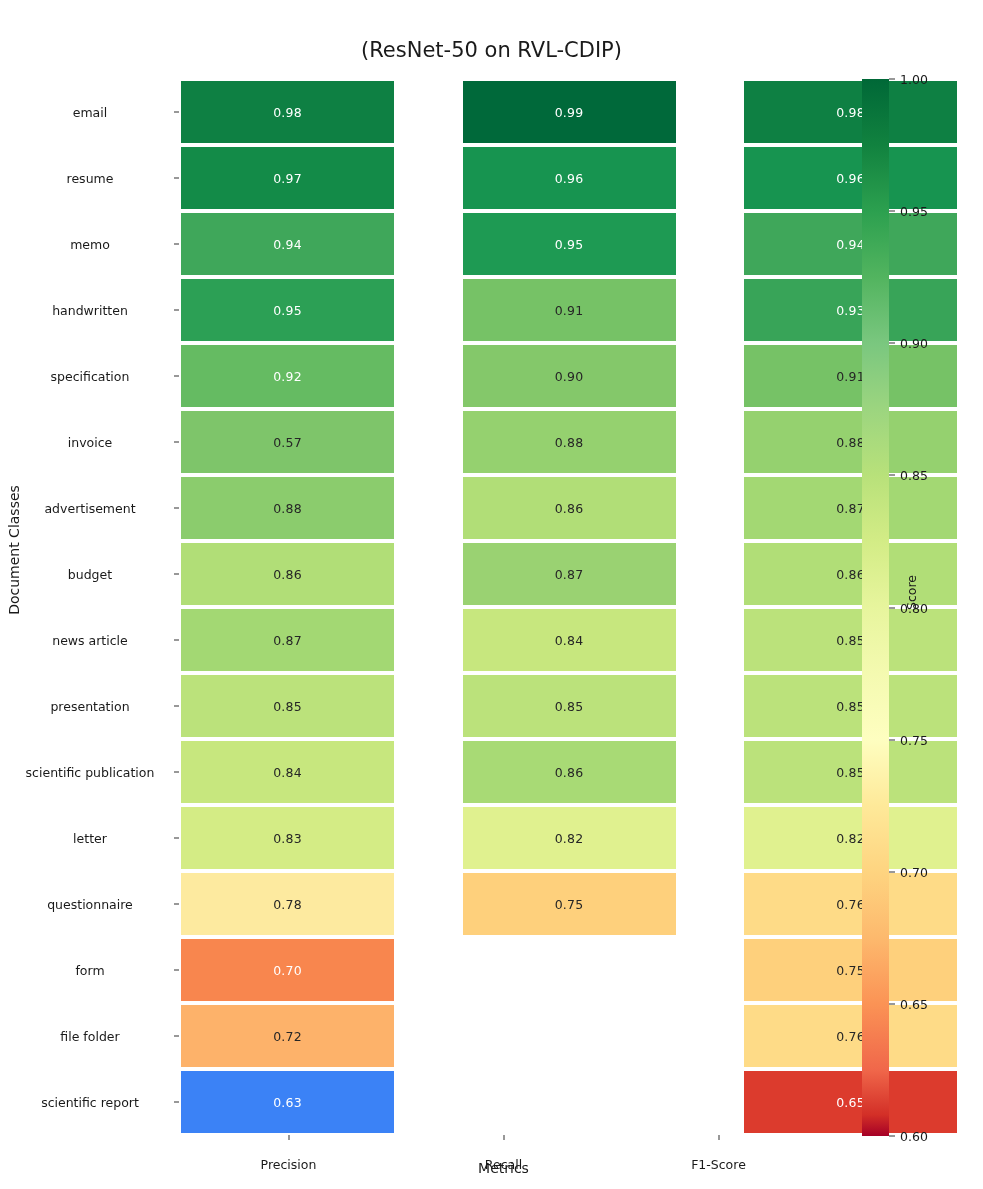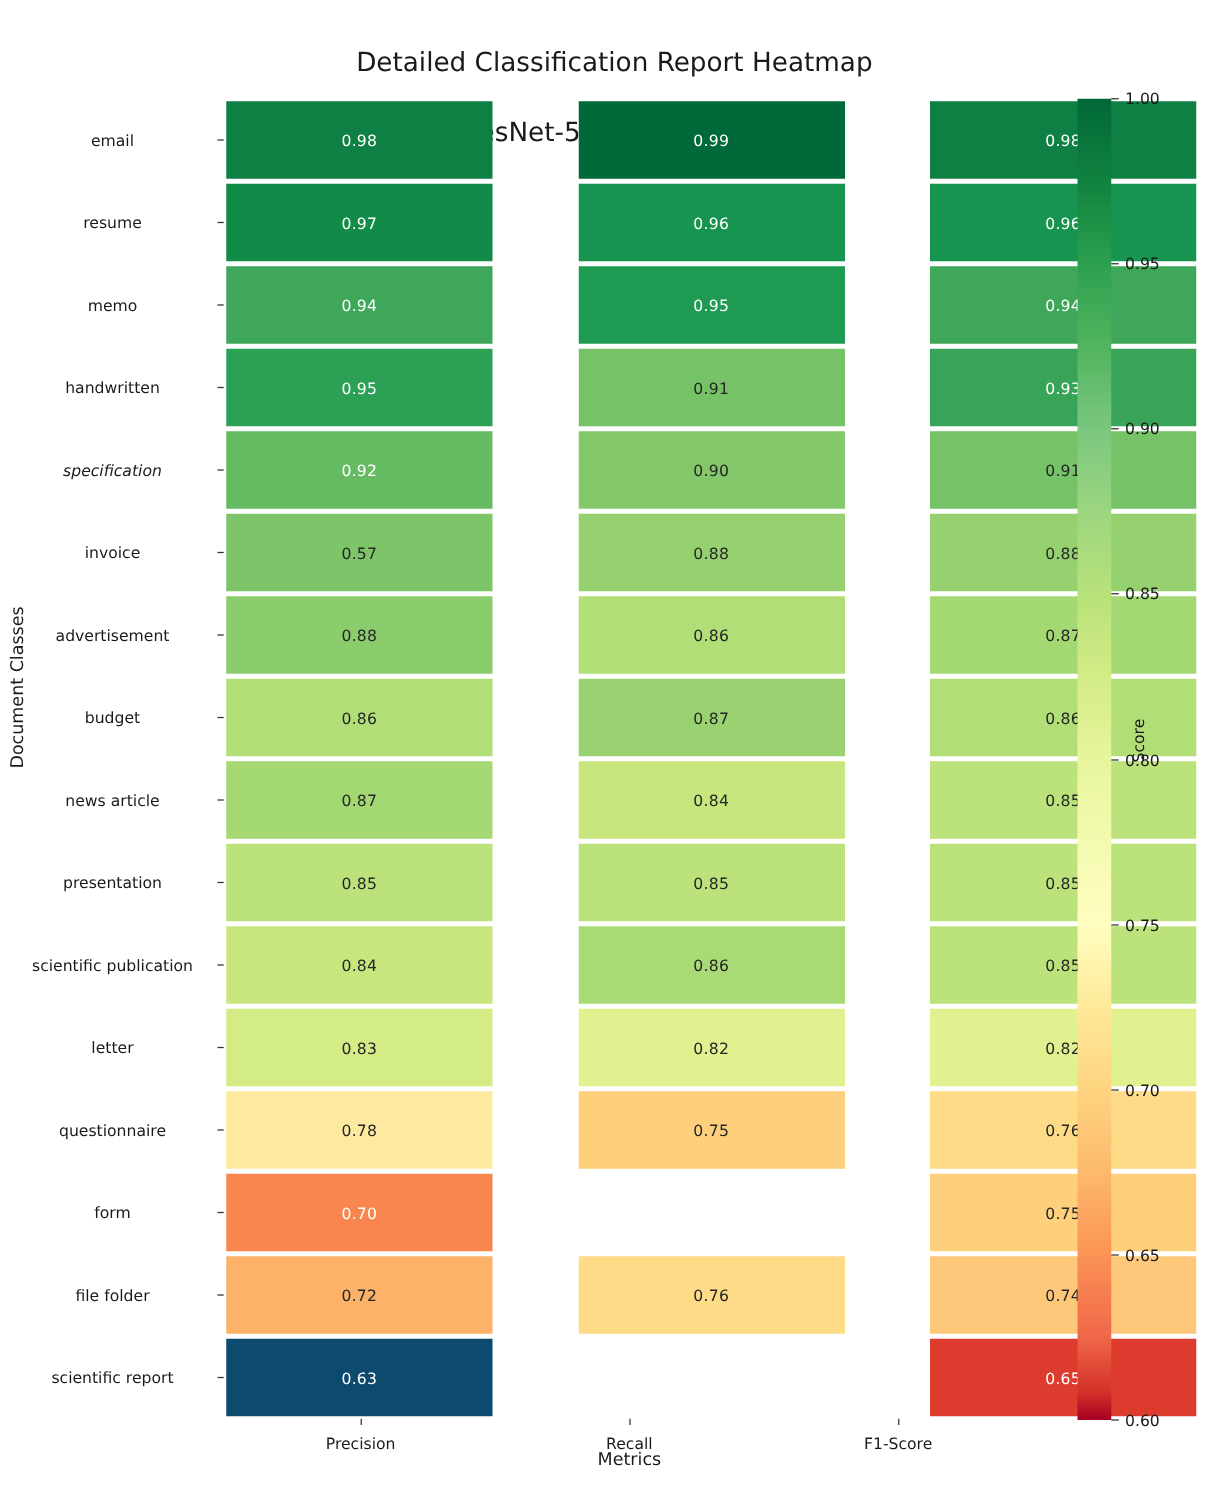--- a/index.html
+++ b/index.html
@@ -86,21 +86,21 @@
   
   #x-ticks {
     position: absolute;
     left: 181px;
     top: 1135px;
     width: 645px;
     height: 30px;
   }
   .x-tick {
     position: absolute;
-    top: 12px;
+    top: 22px;
     transform: translateX(-50%);
     font-size: 12.5px;
     color: #1a1a1a;
     white-space: nowrap;
   }
   .x-tick-mark {
     position: absolute;
     top: 0;
     width: 1px;
     height: 5px;
@@ -186,34 +186,33 @@
     color: #1a1a1a;
     transform: rotate(-90deg);
     transform-origin: 50% 50%;
     margin-left: -44px;
   }
 </style>
 </head>
 <body>
 
 <div id="figure-title">
-  <div>Detailed Classification Report Heatmap</div>
   <div>(ResNet-50 on RVL-CDIP)</div>
 </div>
 
 <div id="y-ticks">
     <div class="y-tick" style="top: 33px;">email</div>
     <div class="y-tick-mark" style="top: 33px;"></div>
     <div class="y-tick" style="top: 99px;">resume</div>
     <div class="y-tick-mark" style="top: 99px;"></div>
     <div class="y-tick" style="top: 165px;">memo</div>
     <div class="y-tick-mark" style="top: 165px;"></div>
     <div class="y-tick" style="top: 231px;">handwritten</div>
     <div class="y-tick-mark" style="top: 231px;"></div>
-    <div class="y-tick" style="top: 297px; font-style: italic;">specification</div>
+    <div class="y-tick" style="top: 297px;">specification</div>
     <div class="y-tick-mark" style="top: 297px;"></div>
     <div class="y-tick" style="top: 363px;">invoice</div>
     <div class="y-tick-mark" style="top: 363px;"></div>
     <div class="y-tick" style="top: 429px;">advertisement</div>
     <div class="y-tick-mark" style="top: 429px;"></div>
     <div class="y-tick" style="top: 495px;">budget</div>
     <div class="y-tick-mark" style="top: 495px;"></div>
     <div class="y-tick" style="top: 561px;">news article</div>
     <div class="y-tick-mark" style="top: 561px;"></div>
     <div class="y-tick" style="top: 627px;">presentation</div>
@@ -298,24 +297,23 @@
       <div class="hm-cell" style="background: rgb(254, 208, 124); color: rgb(38, 38, 38);">0.75</div>
       <div class="hm-cell" style="background: rgb(254, 219, 135); color: rgb(38, 38, 38);">0.76</div>
     </div>
     <div class="hm-row" style="top: 860px; height: 62px;">
       <div class="hm-cell" style="background: rgb(248, 134, 78); color: rgb(255, 255, 255);">0.70</div>
       <div class="hm-cell" style="background: rgb(254, 208, 124); color: rgb(38, 38, 38);">0.75</div>
     </div>
     <div class="hm-row" style="top: 926px; height: 62px;">
       <div class="hm-cell" style="background: rgb(253, 178, 106); color: rgb(38, 38, 38);">0.72</div>
       <div class="hm-cell" style="background: rgb(254, 219, 135); color: rgb(38, 38, 38);">0.76</div>
-      <div class="hm-cell" style="background: rgb(254, 200, 122); color: rgb(38, 38, 38);">0.74</div>
     </div>
     <div class="hm-row" style="top: 992px; height: 62px;">
-      <div class="hm-cell" style="background: #0c4a6e; color: rgb(255, 255, 255);">0.63</div>
+      <div class="hm-cell" style="background: #3b82f6; color: rgb(255, 255, 255);">0.63</div>
       <div class="hm-cell" style="background: rgb(220, 59, 45); color: rgb(255, 255, 255);">0.65</div>
     </div>
   </div>
 
 <div id="x-ticks">
     <div class="x-tick-mark" style="left: 107.5px;"></div>
     <div class="x-tick" style="left: 107.5px;">Precision</div>
     <div class="x-tick-mark" style="left: 322.5px;"></div>
     <div class="x-tick" style="left: 322.5px;">Recall</div>
     <div class="x-tick-mark" style="left: 537.5px;"></div>

